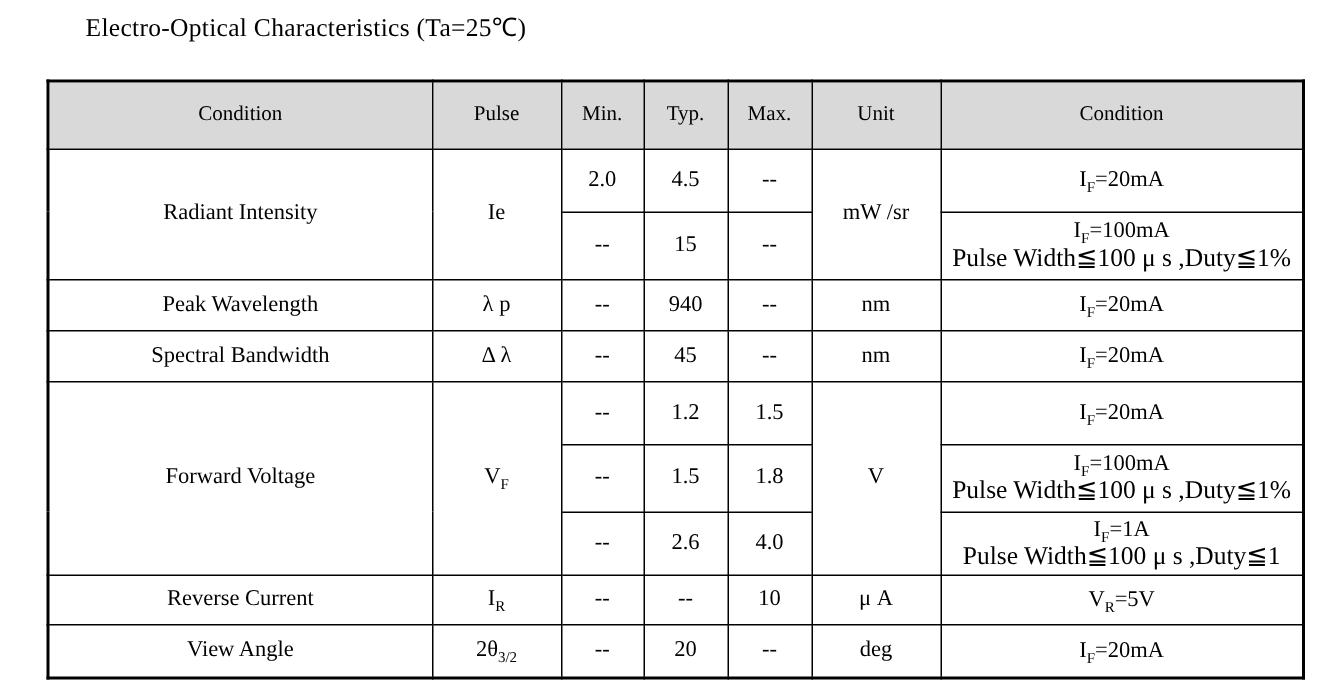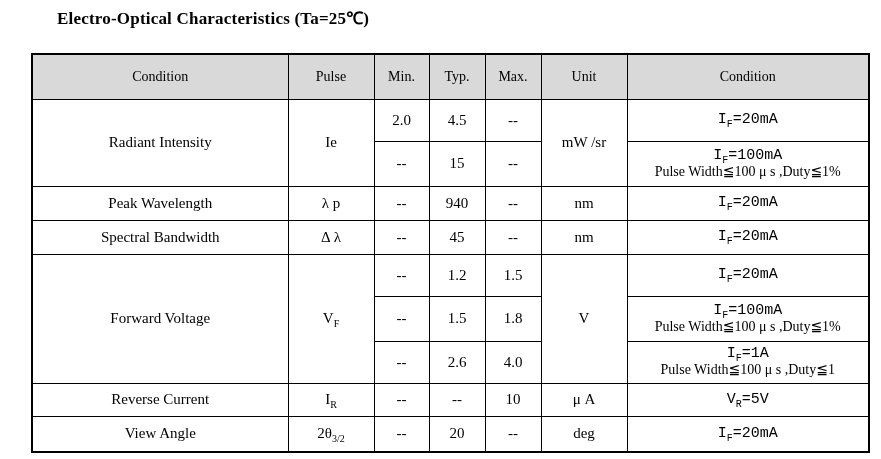--- a/index.html
+++ b/index.html
@@ -10,21 +10,21 @@
     background: #ffffff;
     color: var(--text-c);
     font-family: "Liberation Serif", serif;
     position: relative;
     overflow: hidden;
   }
   .title {
     position: absolute;
     left: 57px; top: 6px;
     font-size: 17px;
-    font-weight: bold;
+    font-weight: normal;
     letter-spacing: 0.2px;
   }
   table.eo {
     position: absolute;
     left: 31px; top: 53px;
     width: 837px;
     border-collapse: collapse;
     table-layout: fixed;
     border: 2px solid var(--border-c);
     font-size: 15px;
@@ -43,26 +43,26 @@
     height: 45px;
   }
   td.param { text-align: left; padding-left: 9px; }
   tr.r42 td { height: 42px; margin-left: 16px; }
   tr.r45 td { height: 45px; }
   tr.r34 td { height: 34px; }
   tr.r33 td { height: 33px; }
   tr.r36 td { height: 36px; }
   sub.ss { font-size: 10px; line-height: 0; }
   .cond-sub {
-    font-size: 14px;
+    font-size: 17px;
     line-height: 1.15;
     margin-top: -1px;
     white-space: nowrap;
   }
-  .cond-main { line-height: 1.2; font-family: Liberation Mono, monospace; }
+  .cond-main { line-height: 1.2; }
   .sym { white-space: nowrap; }
 </style>
 </head>
 <body>
 
 <div class="title">Electro-Optical Characteristics (Ta=25℃)</div>
 
 <table class="eo">
   <colgroup>
     <col style="width:256px">

